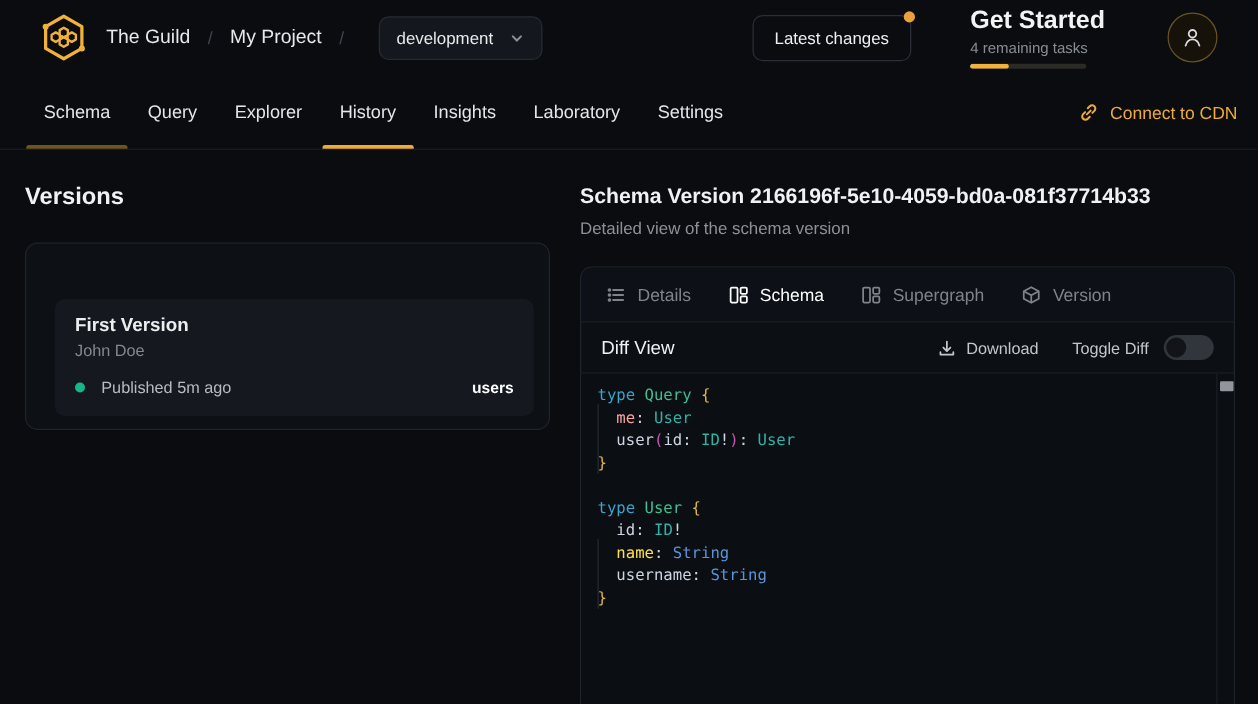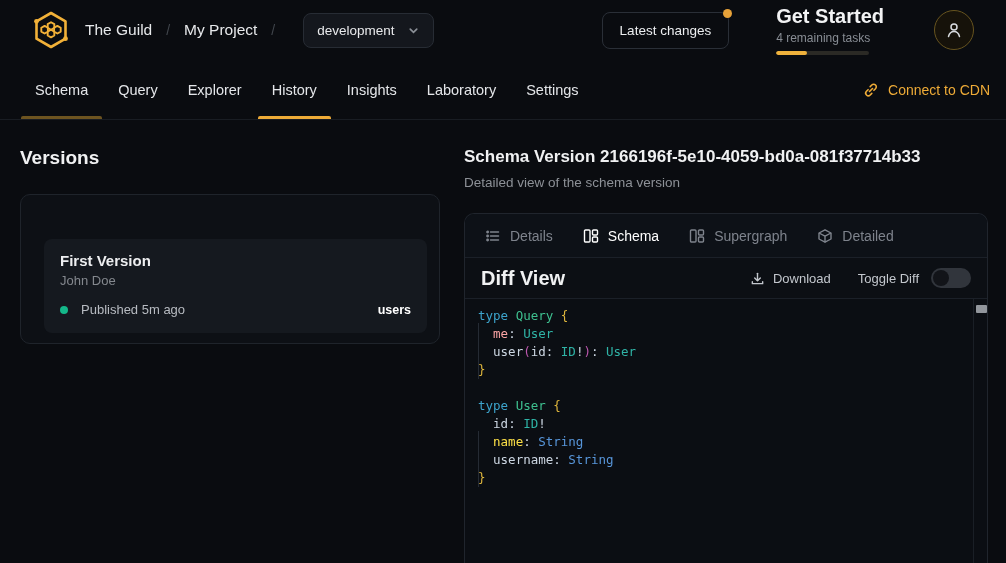--- a/index.html
+++ b/index.html
@@ -60,21 +60,21 @@
   .vc-badge { margin-left:auto; font-size:12.5px; font-weight:700; color:#ffffff; }
 
   .right { flex:1; min-width:0; }
   .detail-title { font-size:17px; font-weight:700; color:#f0f1f2; }
   .detail-sub { font-size:13.5px; color:#8d9197; margin-top:8px; }
   .container { margin-top:23px; border:1px solid #20252d; border-bottom:none; border-radius:10px 10px 0 0; background:#0c0f14; height:352px; display:flex; flex-direction:column; overflow:hidden; }
   .d-tabs { height:44px; display:flex; align-items:center; padding:0 20px; gap:30px; border-bottom:1px solid #1b2028; background:#0d1117; flex-shrink:0; }
   .d-tab { display:flex; align-items:center; gap:9px; font-size:14px; color:#7e838c; cursor:pointer; }
   .d-tab.active { color:#ffffff; }
   .diff-row { height:41px; display:flex; align-items:center; padding:0 16px; border-bottom:1px solid #1b2028; flex-shrink:0; }
-  .diff-title { font-size:20px; font-weight:700; color:#f0f1f2; }
+  .diff-title { font-size:15px; font-weight:400; color:#f0f1f2; }
   .dl-btn { margin-left:auto; display:flex; align-items:center; gap:8px; color:#c3c7cd; font-size:13px; cursor:pointer; background:none; border:none; font-family:inherit; padding:0; }
   .toggle-label { margin-left:27px; font-size:13px; color:#c3c7cd; }
   .switch { margin-left:12px; width:40px; height:20px; border-radius:10px; background:#31353c; position:relative; cursor:pointer; flex-shrink:0; }
   .knob { position:absolute; left:2px; top:2px; width:16px; height:16px; border-radius:50%; background:#121419; }
   .code-wrap { flex:1; position:relative; background:#0b0e13; }
   .code { padding:8px 20px 0 13px; font-family:"DejaVu Sans Mono", monospace; font-size:12.5px; line-height:18px; position:relative; }
   .cl { white-space:pre; height:18px; }
   .guide { position:absolute; left:13px; width:1px; background:#252b34; }
   .scrollbar { position:absolute; top:0; right:0; bottom:0; width:14px; border-left:1px solid #1a1f26; }
   .thumb { margin:6px 1px 0 2px; width:11px; height:8px; background:#92969c; border-radius:1px; cursor:pointer; }
@@ -223,21 +223,21 @@
             <span>Supergraph</span>
           </div>
           <div class="d-tab">
             <span>
               <svg width="16" height="16" viewBox="0 0 16 16" fill="none" stroke="currentColor" stroke-width="1.4" stroke-linejoin="round">
                 <path d="M8 1.8 L14 5 V11 L8 14.2 L2 11 V5 Z"></path>
                 <path d="M2 5 L8 8.2 L14 5"></path>
                 <path d="M8 8.2 V14.2"></path>
               </svg>
             </span>
-            <span>Detailed</span>
+            <span>Version</span>
           </div>
         </div>
 
       <div class="diff-row">
         <span class="diff-title">Diff View</span>
         <button class="dl-btn">
           <svg width="15" height="15" viewBox="0 0 16 16" fill="none" stroke="#c3c7cd" stroke-width="1.5" stroke-linecap="round" stroke-linejoin="round">
             <path d="M8 2.5 V10"></path>
               <path d="M5 7.5 L8 10.5 L11 7.5"></path>
               <path d="M2.5 11.5 V13.5 H13.5 V11.5"></path>

